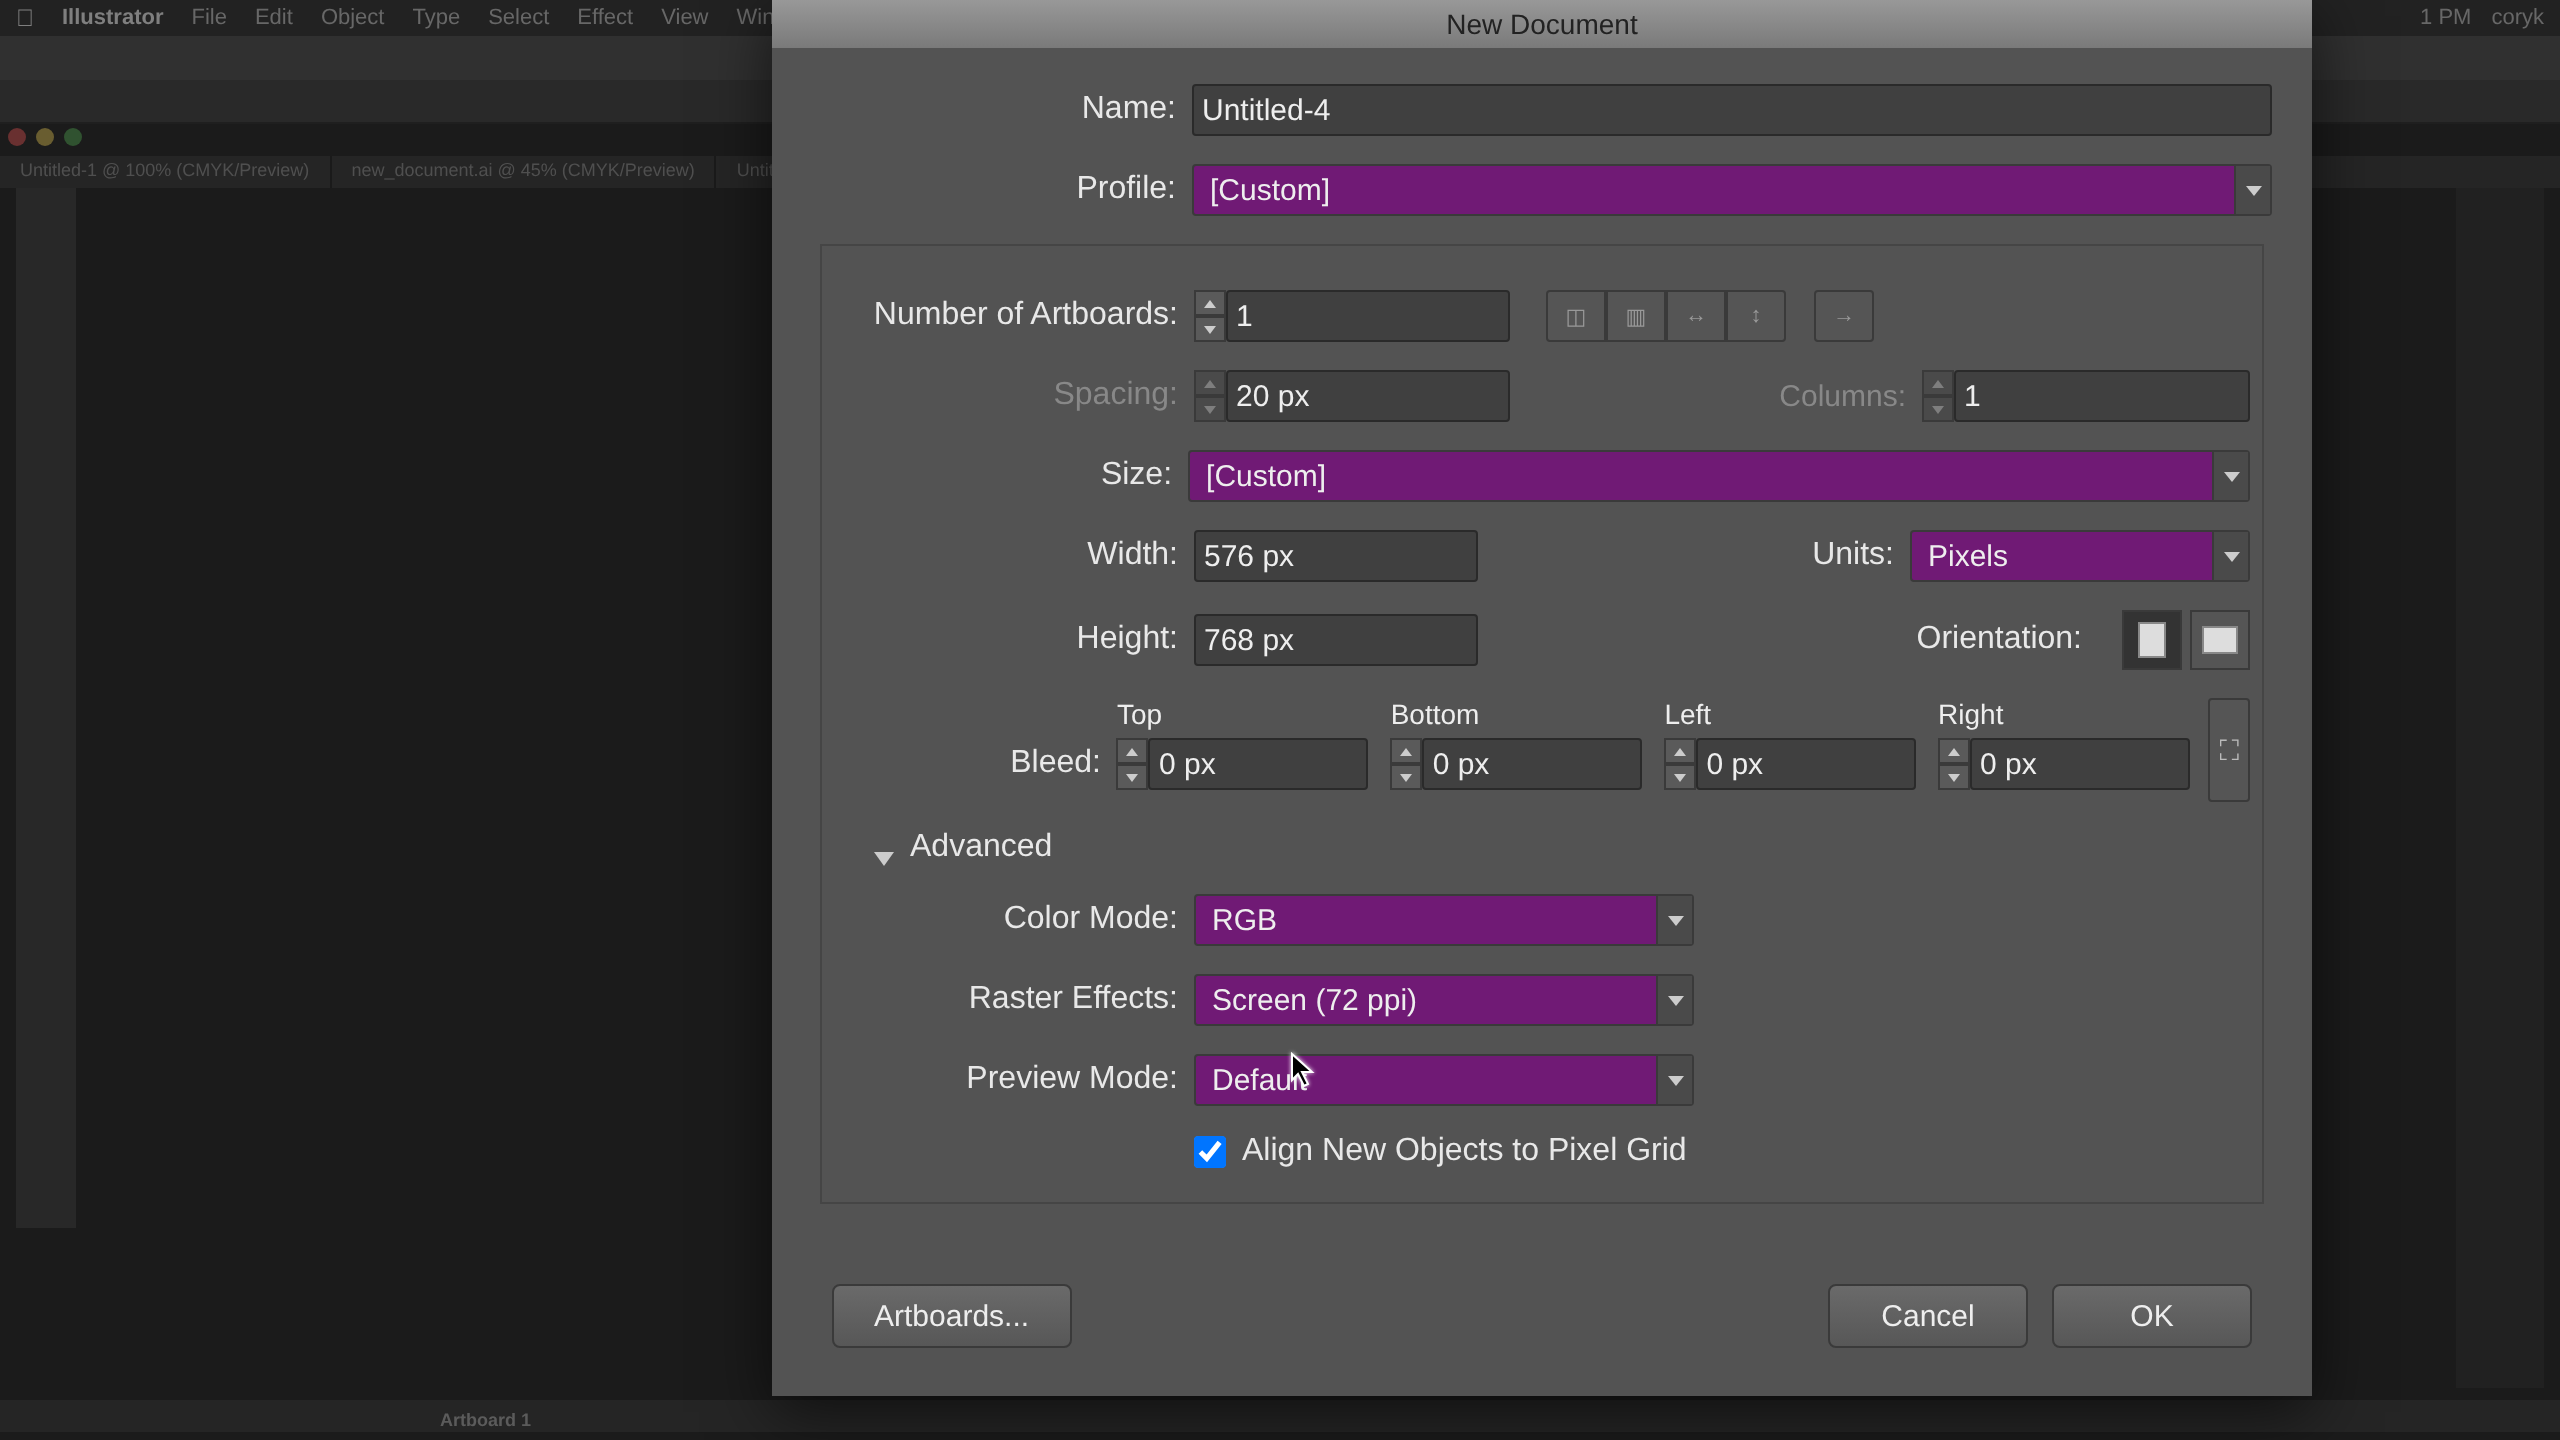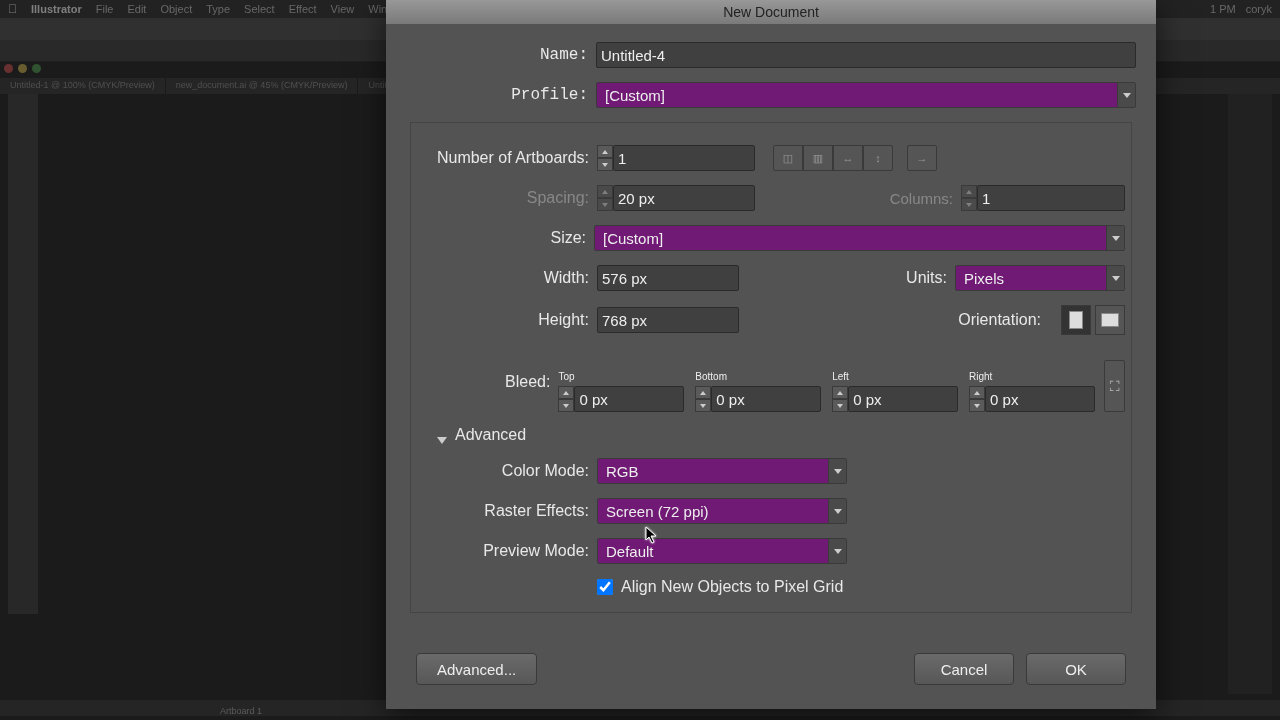--- a/index.html
+++ b/index.html
@@ -17,32 +17,32 @@
   .traffic { position: absolute; top: 64px; left: 4px; display: flex; gap: 5px; }
   .traffic i { width: 9px; height: 9px; border-radius: 50%; display: block; }
   .traffic i:nth-child(1){ background:#8b3a3a; }
   .traffic i:nth-child(2){ background:#8b7a3a; }
   .traffic i:nth-child(3){ background:#3a6b3a; }
   .tabbar { position: absolute; top: 78px; left: 0; right: 0; height: 16px; background: #2a2a2a; display:flex; }
   .tabbar span { font-size: 9px; color: #666; padding: 2px 10px; border-right: 1px solid #1a1a1a; }
   .left-tools { position: absolute; top: 94px; left: 8px; width: 30px; height: 520px; background: #2f2f2f; }
   .right-panels { position: absolute; top: 94px; right: 8px; width: 44px; height: 600px; background: #242424; }
   .statusbar { position:absolute; bottom:4px; left:0; right:0; height:16px; background:#2a2a2a; }
-  .statusbar span { font-size:9px; color:#777; margin-left: 220px; }
+  .statusbar span { font-size:9px; color:#777; margin-left: 220px; font-weight: bold; }
 
   
   .dialog { position: absolute; top: 0; left: 386px; width: 770px; background: #535353; box-shadow: 0 8px 30px rgba(0,0,0,0.6); }
   .dlg-title { height: 24px; background: linear-gradient(#989898, #7a7a7a); text-align: center; line-height: 24px; font-size: 14px; color: #222; position: relative; }
   .dlg-body { padding: 18px 14px 18px 14px; color: #ddd; font-size: 15px; }
   
   .row { display: flex; align-items: center; margin-bottom: 14px; }
   .label { text-align: right; padding-right: 8px; color: #e8e8e8; font-size: 16px; }
   
   
-  .lbl-name { width: 196px; font-family: Liberation Mono, monospace; }
+  .lbl-name { width: 196px; }
   .lbl-artboards { width: 196px; }
   .lbl-spacing { width: 196px; color: #888; }
   .lbl-size { width: 196px; }
   .lbl-width { width: 196px; }
   .lbl-height { width: 196px; }
   .lbl-bleed { width: 196px; }
   .lbl-columns { color:#888; padding-right:8px; }
   
   input[type=text], .textval {
     background: #404040; border: 1px solid #2a2a2a; color: #eee; padding: 4px 4px;
@@ -79,21 +79,21 @@
   .icon-group .icon-btn:first-child { border-radius:2px 0 0 2px; }
   .icon-group .icon-btn:last-child { border-radius:0 2px 2px 0; }
   
   .orient-btn { width: 30px; height: 30px; background: #555; border: 1px solid #3a3a3a; display:inline-flex; align-items:center; justify-content:center; padding:4px; }
   .orient-btn .pg { background:#ddd; border:1px solid #888; }
   .orient-btn.portrait .pg { width: 14px; height: 18px; }
   .orient-btn.landscape .pg { width: 18px; height: 14px; }
   .orient-btn.selected { background:#333; }
   
   .bleed-col { display:flex; flex-direction:column; gap:4px; }
-  .bleed-head { color:#eee; font-size:10px;margin-top:22px; }
+  .bleed-head { color:#eee; font-size:14px; }
   .bleed-field { display:flex; }
   .bleed-input { width: 110px; }
   
   .link-btn { width:26px; height:52px; background:#555; border:1px solid #3a3a3a; display:flex; align-items:center; justify-content:center; color:#bbb; font-size:14px; align-self:flex-end; border-radius:2px; }
   
   .disclosure { display:flex; align-items:flex-end; gap:8px; cursor:pointer; margin: 8px 0 14px 20px; }
   .disclosure .tri { width:0; height:0; border-left:5px solid transparent; border-right:5px solid transparent; border-top:7px solid #ccc; }
   .disclosure span { font-size:16px; color:#e8e8e8; }
   
   .adv-row { display:flex; align-items:center; margin-bottom:14px; }
@@ -322,21 +322,21 @@
 
       <div class="check-row" style="margin-left:180px">
         <input type="checkbox" checked="" style="">
         <label>Align New Objects to Pixel Grid</label>
       </div>
      </div>
     </div>
 
     <div class="btn-row">
       <div class="btn templates">
-        <span>Advanced...</span>
+        <span>Artboards...</span>
       </div>
       <div class="spacer"></div>
       <div class="btn">
         <span>Cancel</span>
       </div>
       <div class="btn">
         <span>OK</span>
       </div>
     </div>
 

